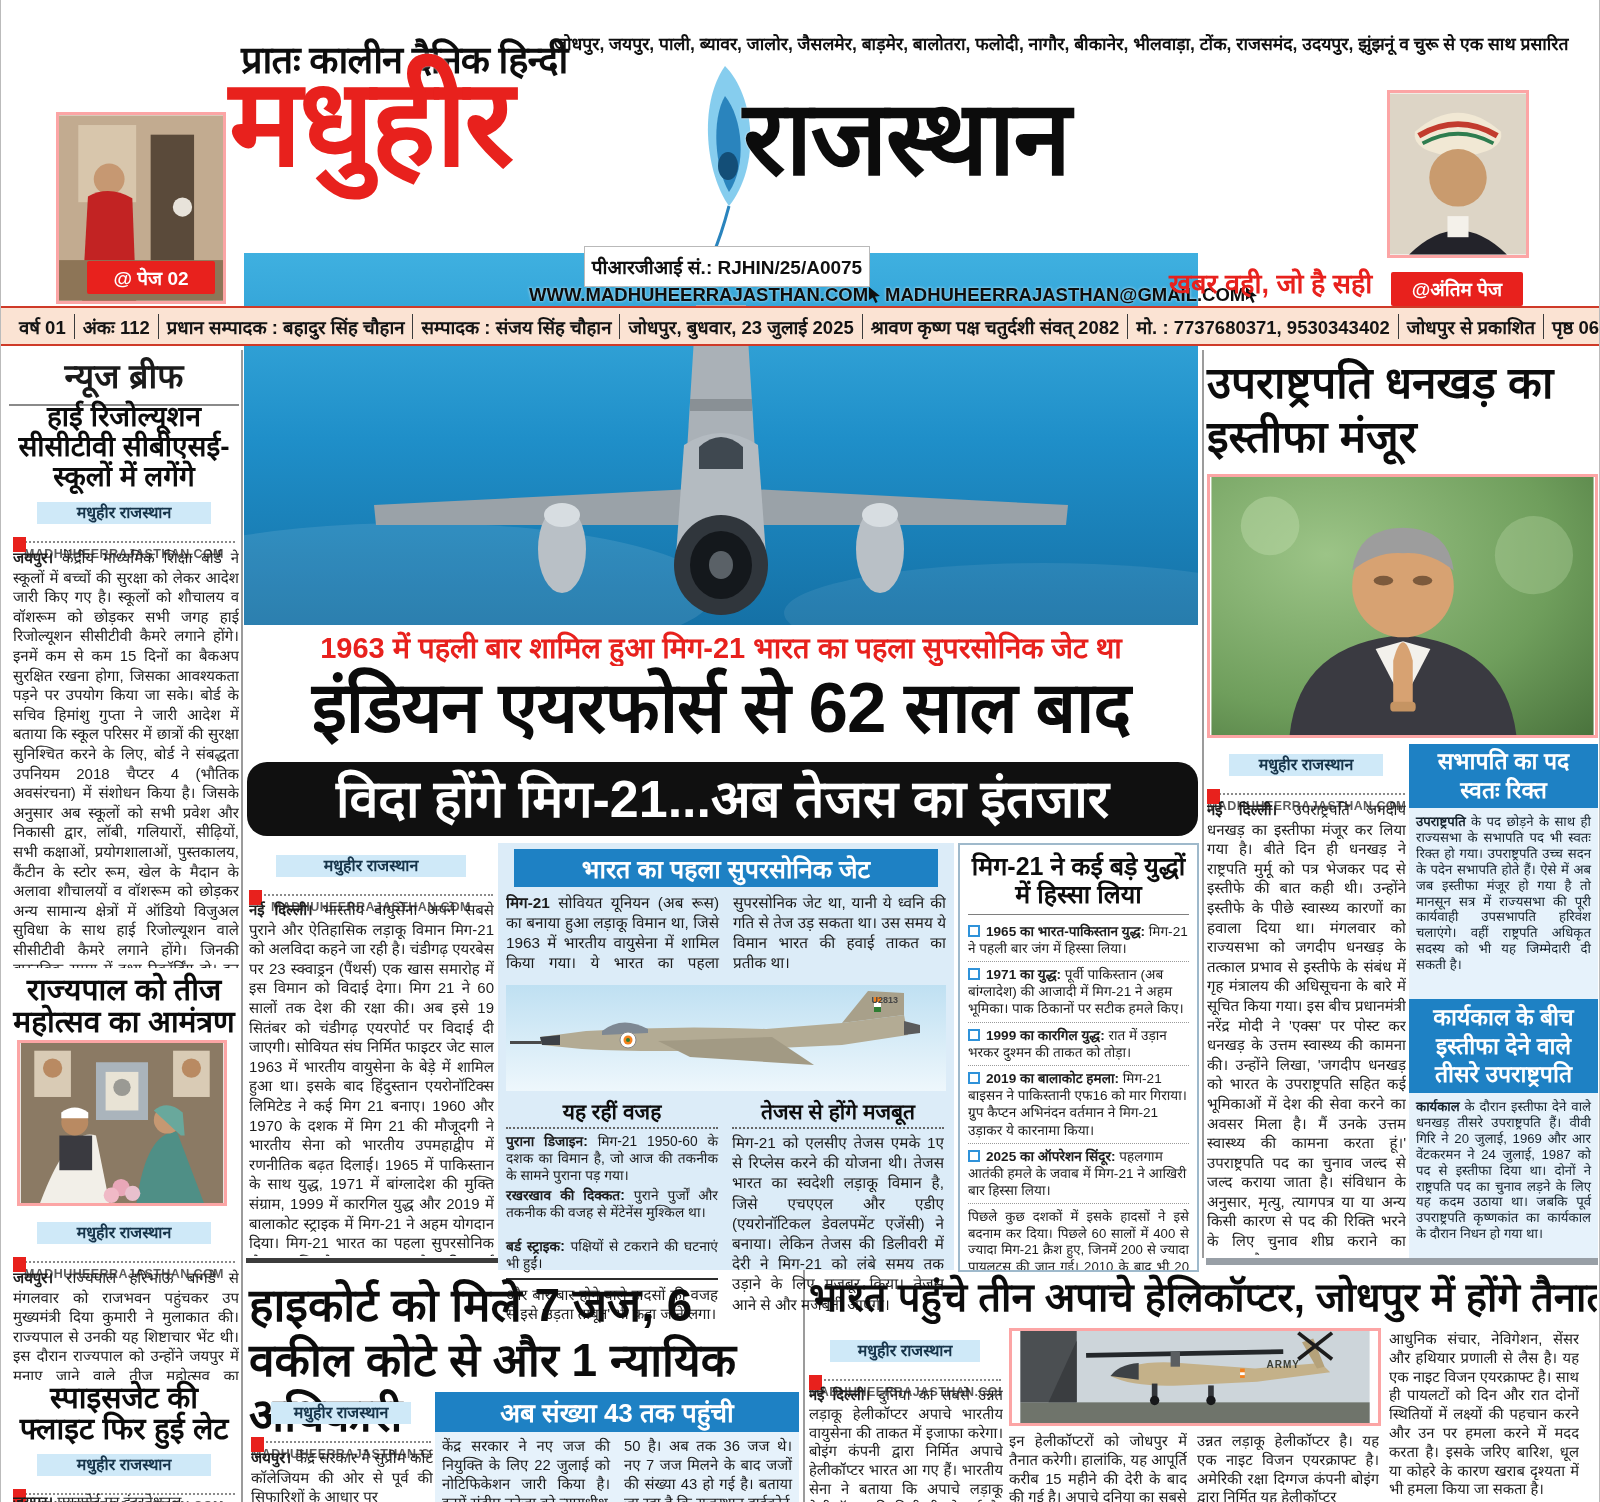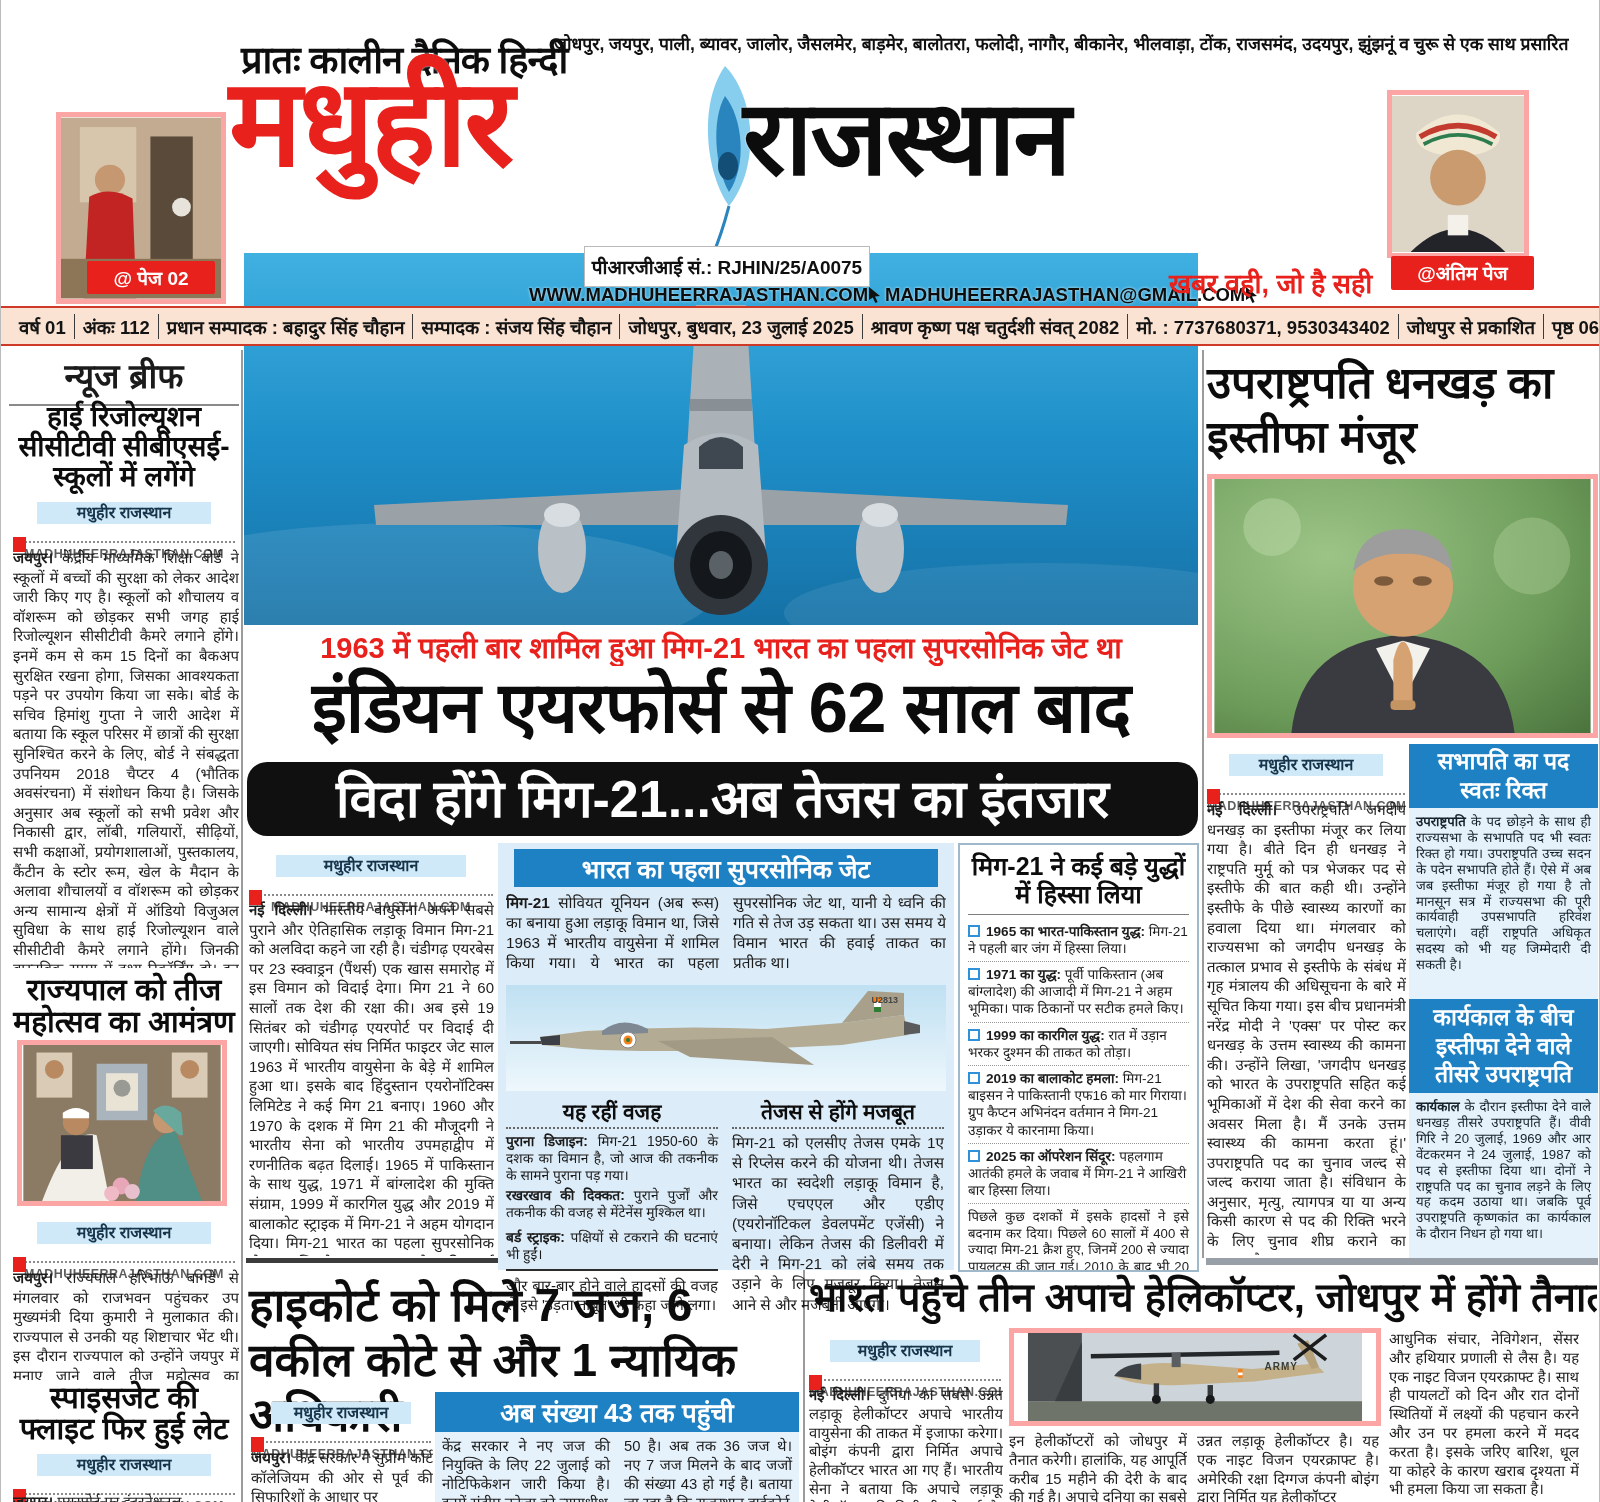--- a/index.html
+++ b/index.html
@@ -17,21 +17,21 @@
   .tagline{font-size:38px;font-weight:800;color:#0d0d0d;letter-spacing:-1px}
   .cities{font-size:17.5px;font-weight:700;color:#101010;white-space:nowrap}
   .logo-red{font-size:122px;font-weight:800;color:var(--brand-red,#e8211d);letter-spacing:-3px;line-height:1;z-index:3;text-shadow:0 0 2px #fff}
   .logo-black{font-size:104px;font-weight:800;color:#0c0c0c;letter-spacing:-2px;line-height:1;z-index:3;text-shadow:0 0 2px #fff}
   .badge{background:var(--brand-red,#e8211d);color:#fff;font-size:19px;font-weight:700;
          display:flex;align-items:center;justify-content:center;z-index:4;border-radius:2px}
   .prgi{background:#fff;border:1px solid #b9b9b9;font-size:19px;font-weight:700;color:#101010;
         display:flex;align-items:center;justify-content:center;z-index:4}
   .linkline{font-size:18.5px;font-weight:700;color:#0d0d0d;z-index:4;text-shadow:0 0 3px rgba(255,255,255,.8);display:flex;align-items:center;}
   .slogan{font-size:27px;font-weight:800;color:var(--brand-red,#e8211d);z-index:4;white-space:nowrap}
-  .photo{overflow:hidden;border:5px solid #fca5a5}
+  .photo{overflow:hidden;border:3px solid #fca5a5}
   .photo svg{display:block;width:100%;height:100%}
 
   
   .infobar{background:var(--infobar-bg,#fbe3d3);border-top:2px solid #cf3a28;border-bottom:2px solid #cf3a28;
            display:flex;align-items:center;justify-content:space-between;padding:0 10px;z-index:5}
   .ib-item{font-size:18.5px;font-weight:700;color:#141414;white-space:nowrap;padding:0 8px}
   .ib-item + .ib-item{border-left:1.5px solid #3a3a3a}
 
   
   .byline{position:absolute}
@@ -142,21 +142,21 @@
   </div>
   <div class="abs linkline" style="left:884px;top:284px">
     <span>MADHUHEERRAJASTHAN@GMAIL.COM</span>
     <span class="cursor-icon">
       <svg width="14" height="16" viewBox="0 0 14 16">
           <path d="M1 0 L12 9 L7 9.6 L9.6 15 L7.4 16 L4.8 10.4 L1 13 Z" fill="#101010"></path>
         </svg>
     </span>
   </div>
   <div class="abs slogan" style="left:1168px;top:264px">खबर वही, जो है सही</div>
-  <div class="abs badge" style="left:1390px;top:256px;width:143px;height:34px">@अंतिम पेज</div>
+  <div class="abs badge" style="left:1390px;top:272px;width:132px;height:34px">@अंतिम पेज</div>
 
   <div class="abs photo" style="left:1386px;top:90px;width:142px;height:168px">
     <svg viewBox="0 0 142 168">
       <rect width="142" height="168" fill="#ddd5c6"></rect>
       <path d="M26 40 Q71 0 116 40 Q120 62 71 66 Q22 62 26 40 Z" fill="#f1e8d4"></path>
       <path d="M30 44 Q71 20 112 44" stroke="#c23b2e" stroke-width="6" fill="none"></path>
       <path d="M34 52 Q71 32 108 52" stroke="#2e7d4f" stroke-width="4" fill="none"></path>
       <circle cx="71" cy="88" r="30" fill="#c99b6e"></circle>
       <path d="M20 168 Q71 118 122 168 Z" fill="#23232a"></path>
       <rect x="60" y="128" width="22" height="22" fill="#f4f1ea"></rect>
@@ -304,21 +304,21 @@
         <div class="subcol-title">यह रहीं वजह</div>
         <div class="dotted-b" style="margin-bottom:4px"></div>
         <div class="just" style="font-size:13.8px;line-height:17px">
           <span class="war-lead">पुराना डिजाइन:</span>
           <span>मिग-21 1950-60 के दशक का विमान है, जो आज की तकनीक के सामने पुराना पड़ गया।</span>
         </div>
         <div class="just" style="font-size:13.8px;line-height:17px;margin-top:3px">
           <span class="war-lead">रखरखाव की दिक्कत:</span>
           <span>पुराने पुर्जों और तकनीक की वजह से मेंटेनेंस मुश्किल था।</span>
         </div>
-        <div class="just" style="font-size:13.8px;line-height:17px;margin-top:8px">
+        <div class="just" style="font-size:13.8px;line-height:17px;margin-top:17px">
           <span class="war-lead">बर्ड स्ट्राइक:</span>
           <span>पक्षियों से टकराने की घटनाएं भी हुईं।</span>
         </div>
         <div class="just" style="font-size:15px;line-height:19px;border-top:2px solid #2c2c2c;margin-top:6px;padding-top:5px">और बार-बार होने वाले हादसों की वजह से इसे 'उड़ता ताबूत' भी कहा जाने लगा।</div>
       </div>
       <div style="width:212px">
         <div class="subcol-title">तेजस से होंगे मजबूत</div>
         <div class="dotted-b" style="margin-bottom:4px"></div>
         <div class="just clip" style="font-size:15.3px;line-height:20.2px;height:178px">मिग-21 को एलसीए तेजस एमके 1ए से रिप्लेस करने की योजना थी। तेजस भारत का स्वदेशी लड़ाकू विमान है, जिसे एचएएल और एडीए (एयरोनॉटिकल डेवलपमेंट एजेंसी) ने बनाया। लेकिन तेजस की डिलीवरी में देरी ने मिग-21 को लंबे समय तक उड़ाने के लिए मजबूर किया। तेजस आने से और मजबूती आएगी।</div>
       </div>

